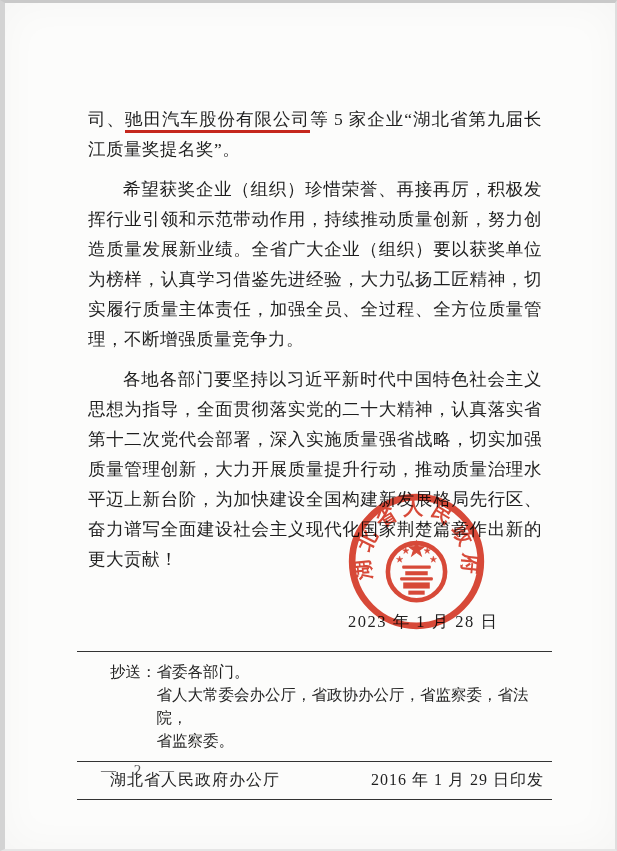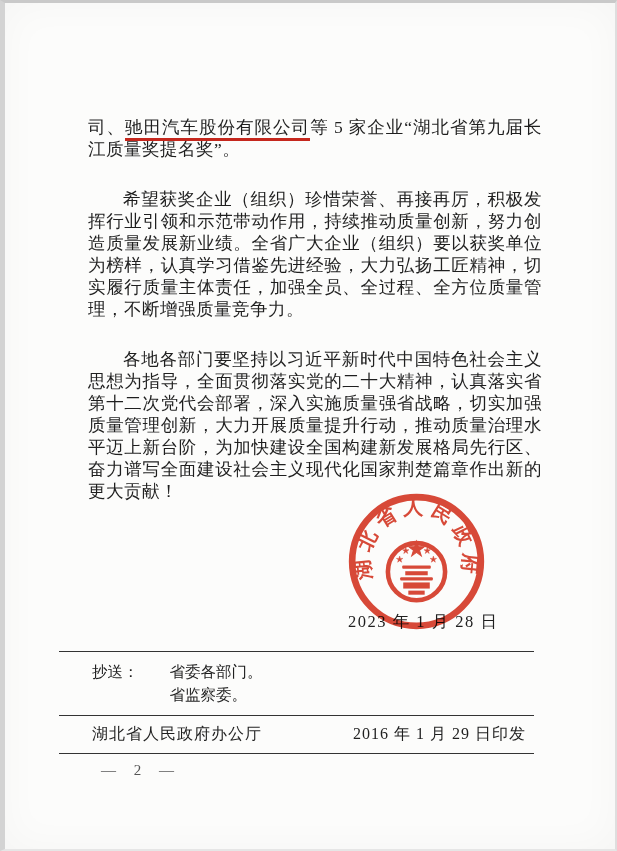--- a/index.html
+++ b/index.html
@@ -25,53 +25,53 @@
     font-family:"Liberation Serif","DejaVu Serif",serif;
     color:var(--text-color);
   }
   
   .page::after{
     content:"";position:absolute;inset:0;pointer-events:none;
     box-shadow:inset 0 0 40px rgba(0,0,0,0.03);
   }
 
   .body-text{
-    position:absolute;left:83px;top:113px;width:454px;
-    font-size:17.5px;line-height:22px;
+    position:absolute;left:83px;top:101px;width:454px;
+    font-size:17.5px;line-height:30px;
     text-align:justify;letter-spacing:0.5px;font-weight:500;
   }
   .body-text p{margin:0;}
-  .body-text p + p{margin-top:28px;text-indent:2em;}
+  .body-text p + p{margin-top:10px;text-indent:2em;}
   .company-underline{
     border-bottom:3px solid var(--underline-red);
     padding-bottom:1px;
   }
 
   .seal{
     position:absolute;left:340px;top:487px;width:143px;height:143px;
     mix-blend-mode:multiply;opacity:0.95;z-index:2;
   }
   .seal svg{width:100%;height:100%;color:var(--seal-red);}
   .seal-date{
     position:absolute;left:343px;top:608px;z-index:1;
     font-size:16.5px;letter-spacing:1.5px;font-weight:500;
   }
 
   .footer{
-    position:absolute;left:54px;top:648px;width:475px;
+    position:absolute;left:72px;top:648px;width:475px;
     font-size:15.5px;
   }
   .rule{height:0;border-top:1.6px solid var(--line-color);}
   .cc-section{
     display:flex;
     padding:8px 6px 9px 33px;
     line-height:23px;font-weight:500;
   }
   .cc-label{white-space:nowrap;}
-  .cc-lines{flex:1;margin-left:31px;}
+  .cc-lines{flex:1;}
   .issuer-row{
     display:flex;justify-content:space-between;align-items:center;
     padding:8px 8px 8px 33px;
     font-size:16px;letter-spacing:1px;font-weight:500;
   }
   .page-number{
     position:absolute;left:96px;top:759px;
     font-size:15px;color:var(--muted);letter-spacing:7px;
   }
 </style>
@@ -113,20 +113,21 @@
       </g>
     </svg>
   </div>
 
   <div class="footer">
     <div class="rule"></div>
     <div class="cc-section">
       <span class="cc-label">抄送：</span>
       <div class="cc-lines">
         <div>省委各部门。</div>
+        <div>省人大常委会办公厅，省政协办公厅，省监察委，省法院，</div>
         <div>省监察委。</div>
       </div>
     </div>
     <div class="rule"></div>
     <div class="issuer-row">
       <span>湖北省人民政府办公厅</span>
       <span>2016 年 1 月 29 日印发</span>
     </div>
     <div class="rule"></div>
   </div>

